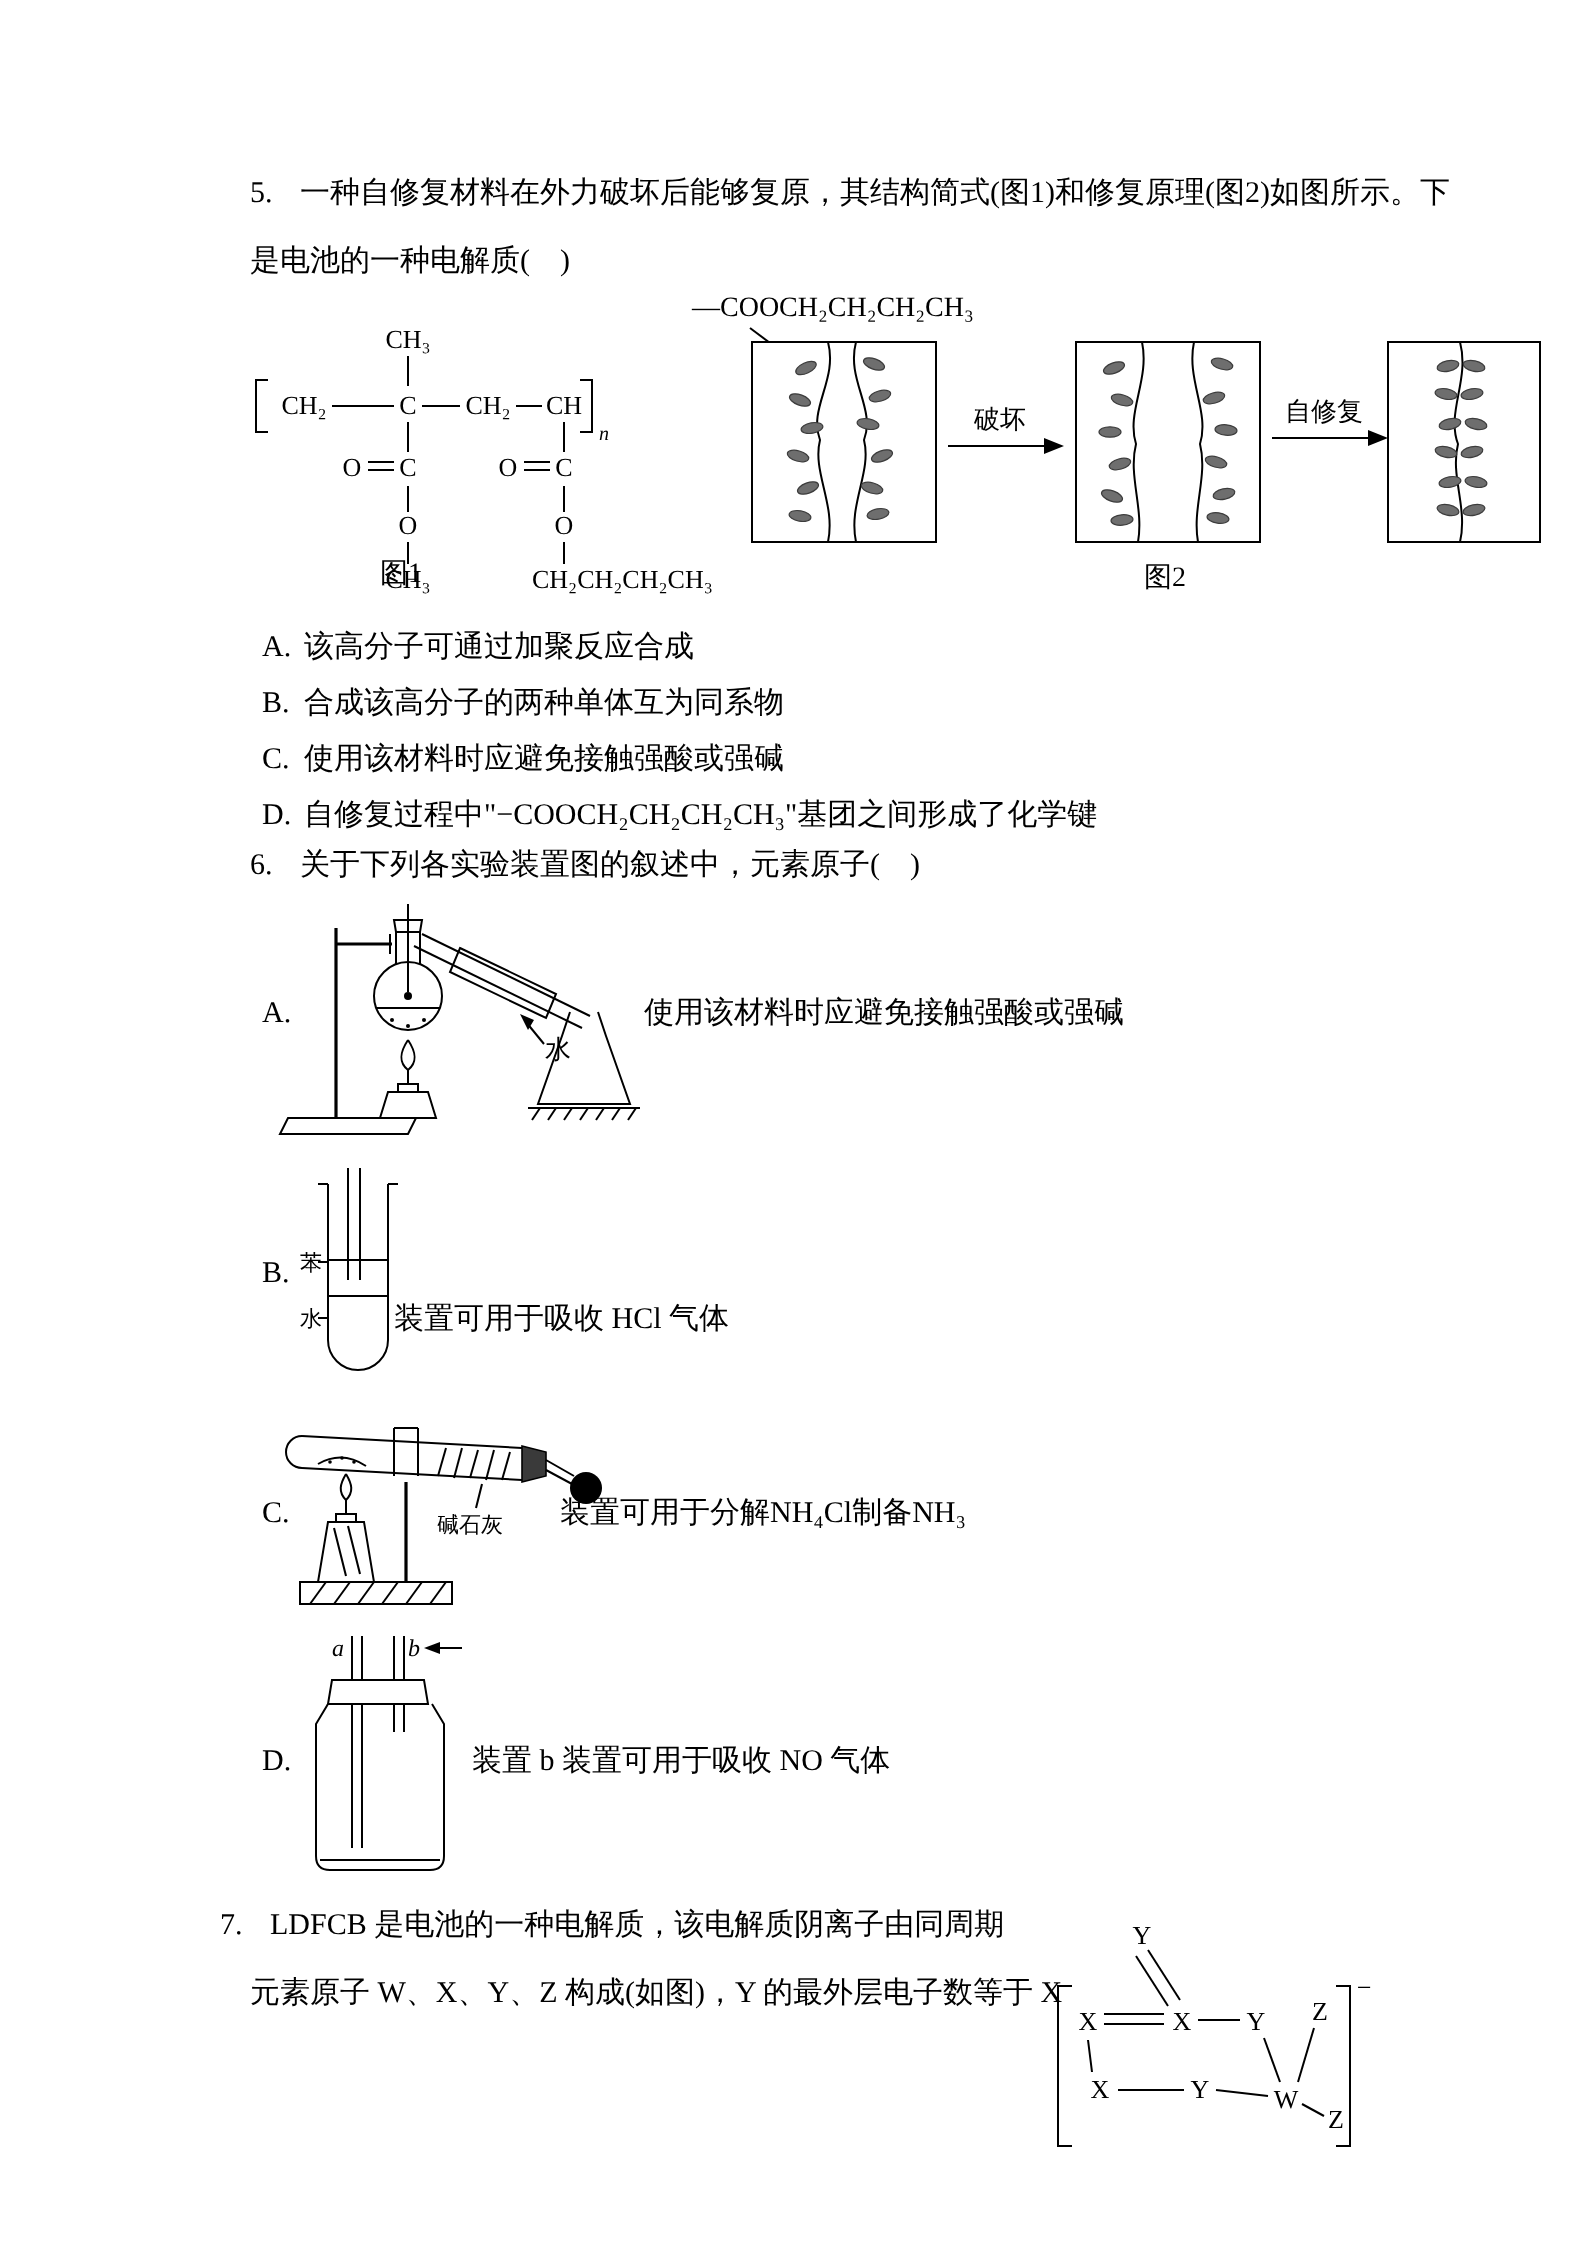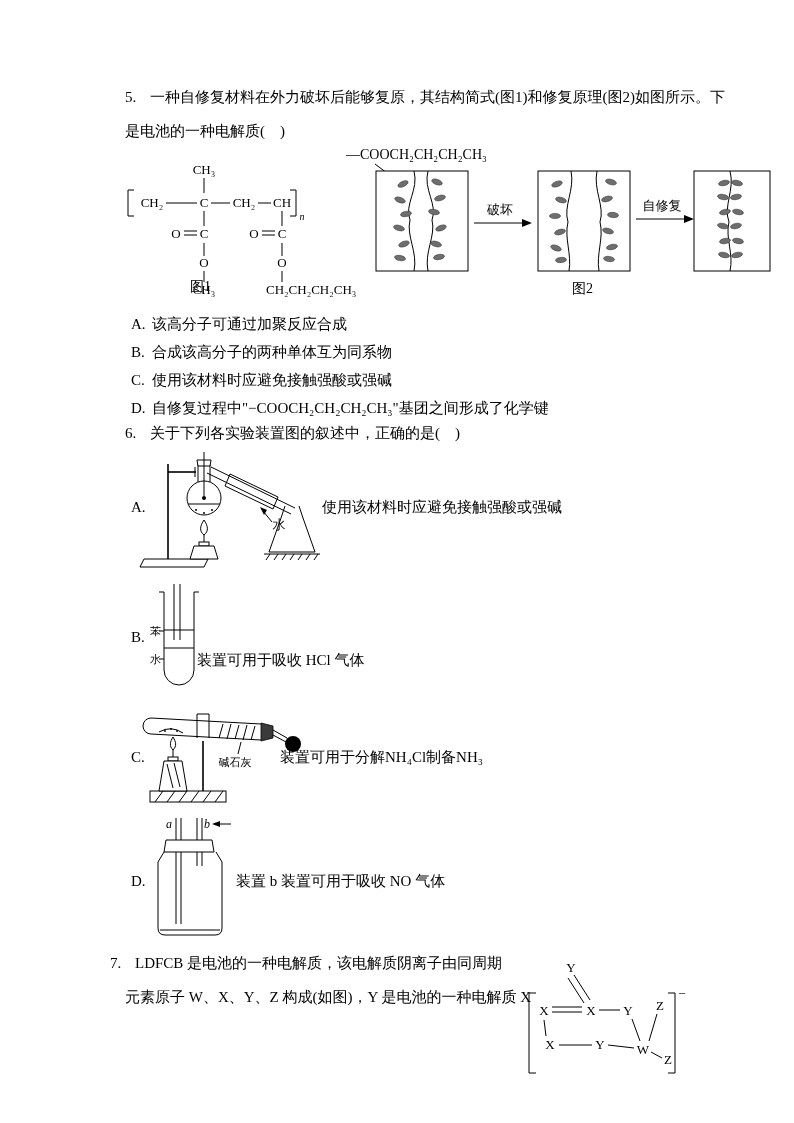--- a/index.html
+++ b/index.html
@@ -143,21 +143,21 @@
   <span class="opt-label">B.</span><span>合成该高分子的两种单体互为同系物</span>
 </div>
 <div class="abs fs15" style="left:131px;top:371px">
   <span class="opt-label">C.</span><span>使用该材料时应避免接触强酸或强碱</span>
 </div>
 <div class="abs fs15" style="left:131px;top:399px">
   <span class="opt-label">D.</span><span>自修复过程中"−COOCH₂CH₂CH₂CH₃"基团之间形成了化学键</span>
 </div>
 
 <div class="abs fs15" style="left:125px;top:424px">
-  <span class="q-num">6.</span><span>关于下列各实验装置图的叙述中，正确的是(　)</span>
+  <span class="q-num">6.</span><span>关于下列各实验装置图的叙述中，元素原子(　)</span>
 </div>
 
 <svg width="190" height="122" viewBox="0 0 190 122" style="left:138px;top:452px">
   <g>
     <polygon class="wt" points="6,107 70,107 66,115 2,115"></polygon>
     <line class="ln2" x1="30" y1="12" x2="30" y2="107"></line>
     <line class="ln2" x1="30" y1="20" x2="58" y2="20"></line>
     <line class="ln" x1="57" y1="15" x2="57" y2="25"></line>
   </g>
   <g>
@@ -286,21 +286,21 @@
   <path class="ln" d="M12,36 L6,46 L6,112 Q6,119 13,119 L63,119 Q70,119 70,112 L70,46 L64,36"></path>
   <line class="ln" x1="8" y1="114" x2="68" y2="114"></line>
 </svg>
 <div class="abs fs15" style="left:131px;top:872px">D.</div>
 <div class="abs fs15" style="left:236px;top:872px">装置 b 装置可用于吸收 NO 气体</div>
 
 <div class="abs fs15" style="left:110px;top:954px">
   <span class="q-num">7.</span><span>LDFCB 是电池的一种电解质，该电解质阴离子由同周期</span>
 </div>
 <div class="abs fs15" style="left:125px;top:988px">
-  <span>元素原子 W、X、Y、Z 构成(如图)，Y 是电池的一种电解质 X</span>
+  <span>元素原子 W、X、Y、Z 构成(如图)，Y 的最外层电子数等于 X</span>
 </div>
 
 <svg width="198" height="140" viewBox="0 0 198 140" style="left:503px;top:948px">
   <polyline class="ln" points="33,45 26,45 26,125 33,125"></polyline>
   <polyline class="ln" points="165,45 172,45 172,125 165,125"></polyline>
   <text x="179" y="50">−</text>
 
   <text x="68" y="24">Y</text>
   <text x="41" y="67">X</text>
   <text x="88" y="67">X</text>

